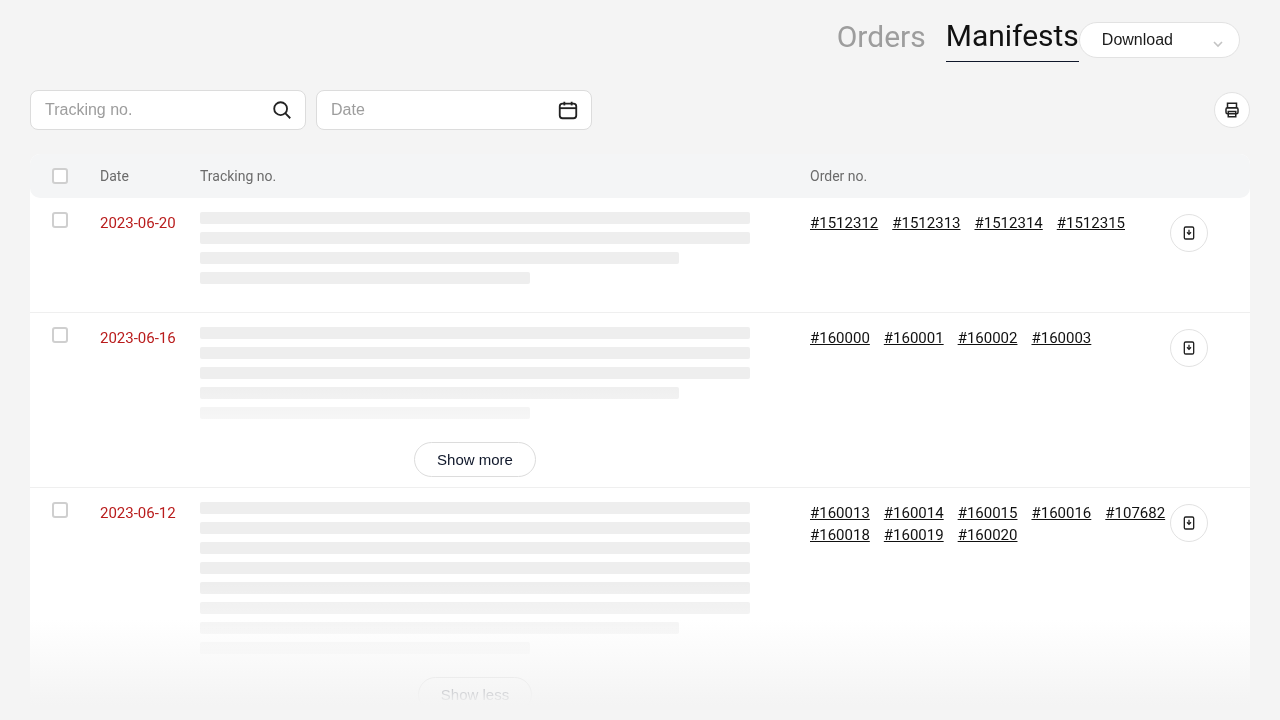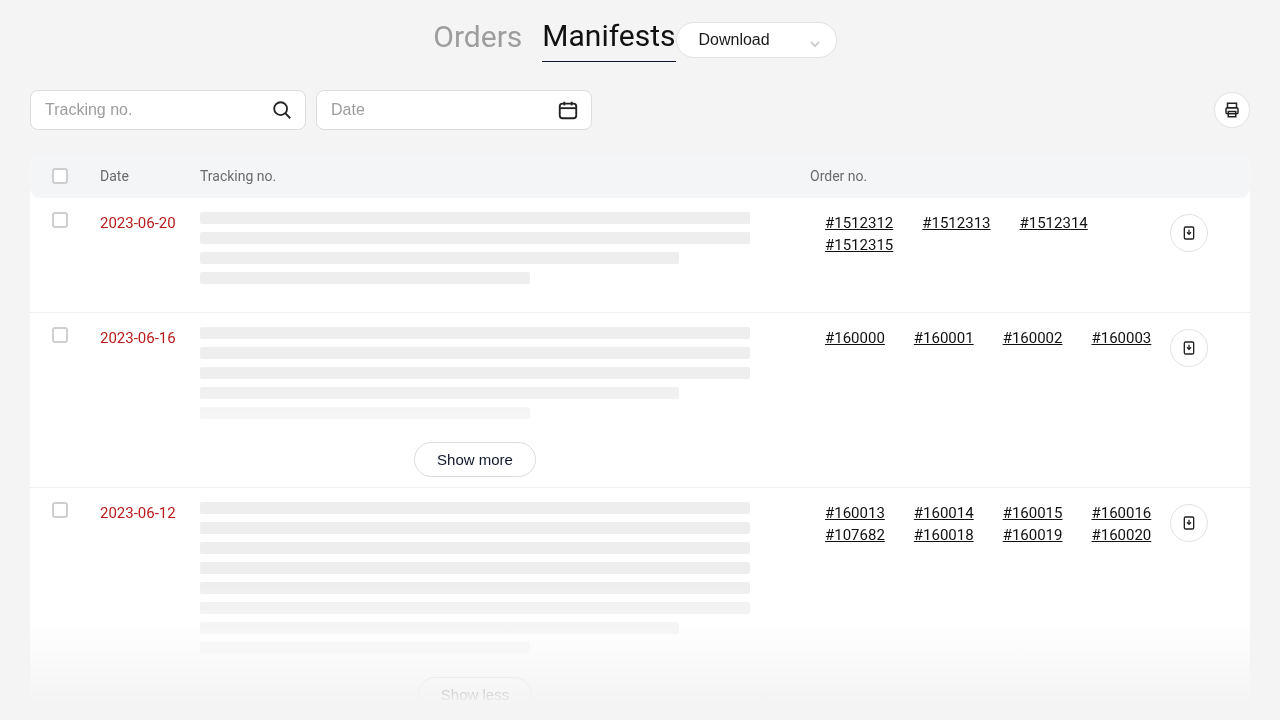--- a/index.html
+++ b/index.html
@@ -9,21 +9,21 @@
     background: #f4f4f4;
     color: #1a1a1a;
     position: relative;
     overflow: hidden;
   }
 
   
   .top-row {
     display: flex;
     align-items: center;
-    justify-content: center;
+    justify-content: flex-end;
     padding: 18px 40px 0 30px;
   }
   .tabs { display: flex; gap: 20px; align-items: flex-end; }
   .tab {
     font-size: 30px;
     font-weight: 400;
     color: #9d9d9d;
     padding-bottom: 8px;
     cursor: pointer;
   }
@@ -121,21 +121,21 @@
     position:absolute; inset:0;
     background: linear-gradient(to bottom, rgba(255,255,255,0) 40%, #ffffff 90%);
     pointer-events:none;
   }
 
   .orders {
     display: flex; flex-wrap: wrap; gap: 4px 14px;
     font-size: 15px;
     padding-top: 2px;
   }
-  .orders a { color: #111; text-decoration: underline; cursor:pointer;margin-left:15px; }
+  .orders a { color: #111; text-decoration: underline; cursor:pointer; }
 
   .row-action {
     width: 38px; height: 38px; border-radius: 50%;
     border:1px solid #e2e2e2; background:#fff;
     display:flex; align-items:center; justify-content:center;
     cursor:pointer; margin-top:2px;
   }
 
   .show-pill {
     position:absolute;

